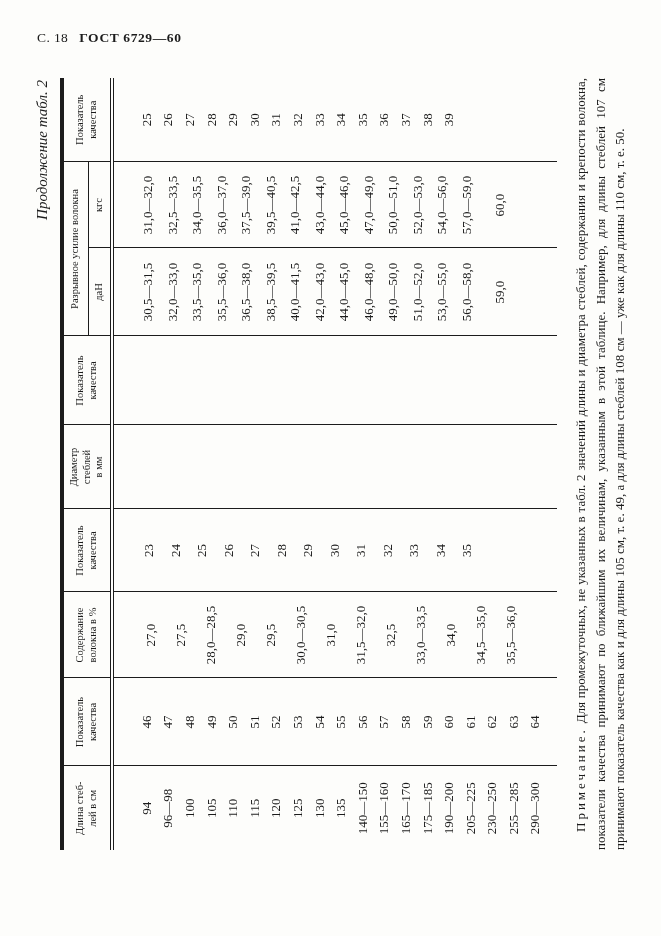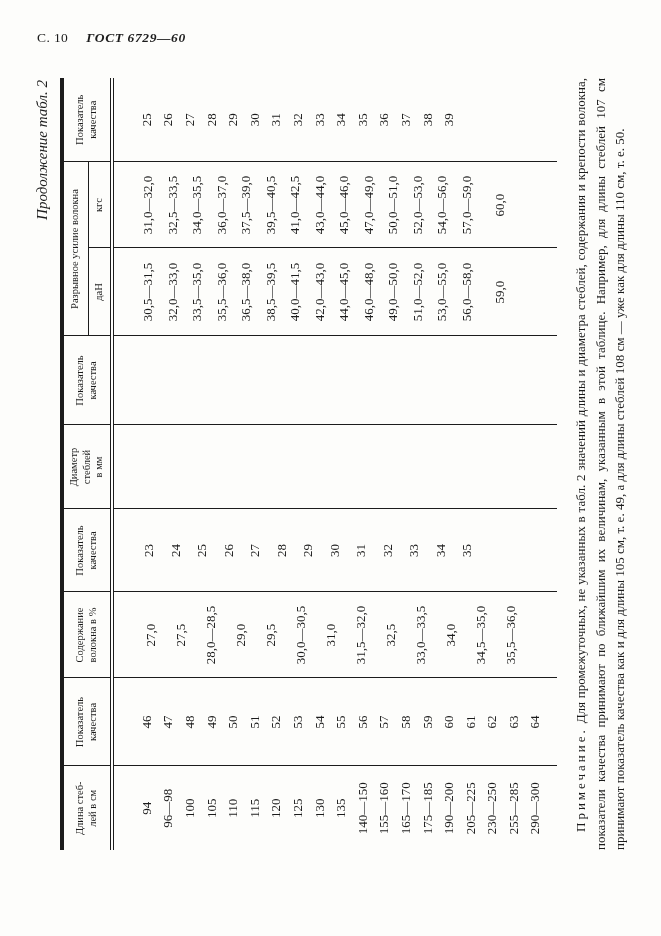--- a/index.html
+++ b/index.html
@@ -1,19 +1,19 @@
 <!DOCTYPE html>
 <html><head>
 <meta charset="utf-8">
 <style>
   html,body{margin:0;padding:0;background:#e8e8e8;}
   .page{position:relative;width:661px;height:936px;background:#fdfdfb;overflow:hidden;
         font-family:"Liberation Serif",serif;color:#1c1c1c;}
   .page-header{position:absolute;left:37px;top:30px;font-size:13.5px;letter-spacing:.4px;white-space:nowrap;}
-  .page-header .gost{font-weight:bold;font-style:italic;margin-left:18px;letter-spacing:.6px;}
+  .page-header .gost{font-weight:bold;margin-left:11px;letter-spacing:.6px;}
 
   
   .rot{position:absolute;left:-43px;top:155px;width:772px;height:618px;transform:rotate(-90deg);}
   .cont-label{height:22px;margin-bottom:4px;text-align:right;font-style:italic;font-size:15px;padding-right:2px;}
 
   table.gost-table{border-collapse:collapse;table-layout:fixed;width:772px;border-top:4px solid #1c1c1c;}
   .gost-table th{font-size:10.5px;font-weight:normal;line-height:1.22;text-align:center;
                  vertical-align:middle;white-space:pre-line;padding:1px 2px;
                  border-right:1px solid #1c1c1c;}
   .gost-table td{border-right:1px solid #1c1c1c;padding:0;vertical-align:top;}
@@ -33,21 +33,21 @@
 
   .note{margin:14px 0 0 0;font-size:13px;line-height:19.5px;text-align:justify;text-indent:18px;}
   .note-label{letter-spacing:3px;}
 </style>
 </head>
 <body>
 
 <div class="page">
 
   <div class="page-header">
-    <span>С. 10</span><span class="gost">ГОСТ 6729—60</span>
+    <span>С. 18</span><span class="gost">ГОСТ 6729—60</span>
   </div>
 
   <div class="rot">
 
     <div class="cont-label">Продолжение табл. 2</div>
 
     <table class="gost-table">
       <colgroup>
         <col style="width:84px">
           <col style="width:88px">

